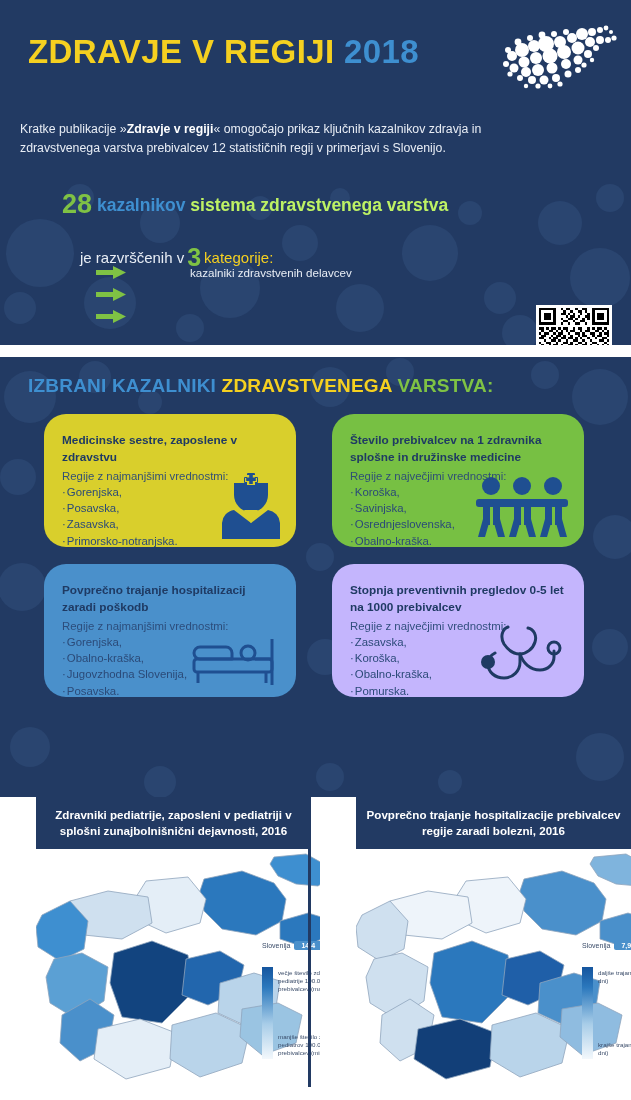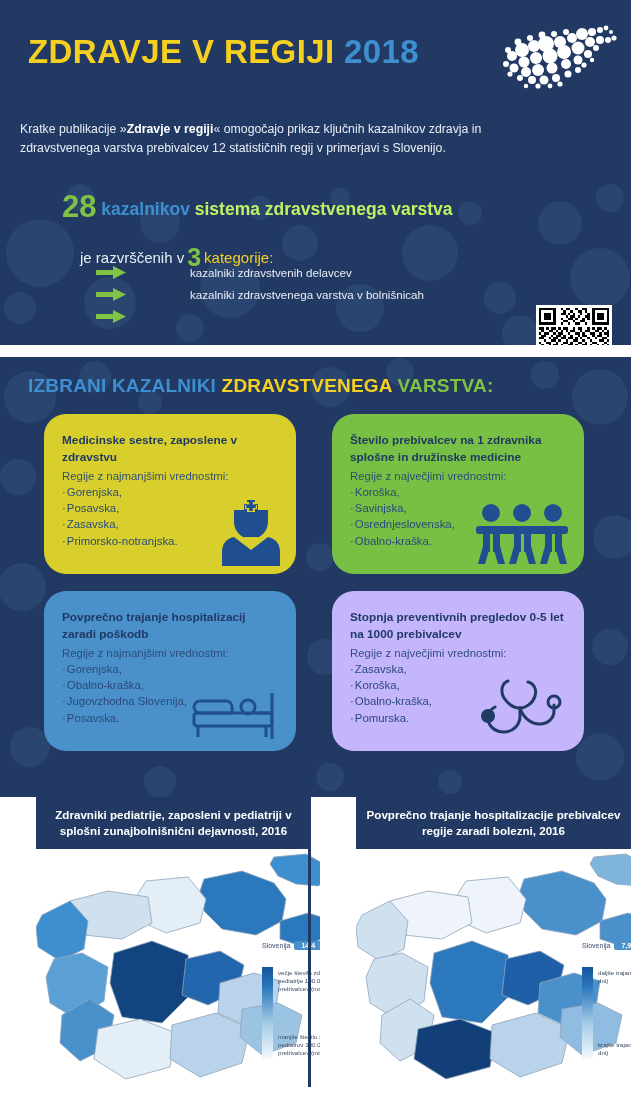--- a/index.html
+++ b/index.html
@@ -38,21 +38,21 @@
   .intro-inner { position: relative; z-index: 2; }
   .intro-para {
     position: absolute; left: 20px; top: 17px; width: 515px;
     color: #e8edf5; font-size: 12.3px; line-height: 1.55;
   }
   .intro-para b { color: #ffffff; }
   .line28 {
     position: absolute; left: 62px; top: 86px;
     font-size: 17.5px; font-weight: bold; white-space: nowrap;
   }
-  .big-num { font-size: 31px; font-weight: bold; color: #7fc244; vertical-align: -2px; }
+  .big-num { font-size: 27px; font-weight: bold; color: #7fc244; vertical-align: -2px; }
   .lblue { color: #3e8fd0; }
   .ylw { color: #bef264; text-align: right; }
   .line3 {
     position: absolute; left: 80px; top: 140px;
     font-size: 15px; color: #e8edf5; white-space: nowrap;
   }
   .num3 {
     font-size: 25px; font-weight: bold; color: #7fc244;
     vertical-align: -3px; padding: 0 3px;
   }
@@ -78,21 +78,21 @@
     position: absolute; left: 28px; top: 18px; z-index: 2;
     font-size: 19px; font-weight: bold; letter-spacing: 0.2px; white-space: nowrap;
   }
   .t-green { color: #7fc244; }
   .cards-grid {
     position: absolute; left: 44px; top: 57px; z-index: 2;
     display: grid; grid-template-columns: 252px 252px; gap: 17px 36px;
   }
   .card {
     position: relative; border-radius: 22px;
-    padding: 18px 16px 14px 18px; height: 160px; overflow: hidden;
+    padding: 18px 16px 14px 18px; height: 133px; overflow: hidden;
   }
   .card-yellow { background: #d9cf2c; }
   .card-green  { background: #77c043; }
   .card-blue   { background: #4a90cb; }
   .card-gray   { background: #c4b5fd; }
   .card-title {
     font-size: 11.8px; font-weight: bold; color: #1f3a63;
     line-height: 1.42; margin-bottom: 2px; position: relative; z-index: 2;
   }
   .card-sub {
@@ -247,21 +247,20 @@
         <div class="cat-row">
           <svg class="arrow" viewBox="0 0 30 13">
               <path d="M0 4h17V0l13 6.5L17 13V9H0z" fill="#7fc244"></path>
             </svg>
           <span class="cat-txt">kazalniki zdravstvenih delavcev</span>
         </div>
         <div class="cat-row">
           <svg class="arrow" viewBox="0 0 30 13">
               <path d="M0 4h17V0l13 6.5L17 13V9H0z" fill="#7fc244"></path>
             </svg>
-          <span class="cat-txt">kazalniki zdravstvenega varstva v bolnišnicah</span>
         </div>
         <div class="cat-row">
           <svg class="arrow" viewBox="0 0 30 13">
               <path d="M0 4h17V0l13 6.5L17 13V9H0z" fill="#7fc244"></path>
             </svg>
         </div>
       </div>
     </div>
 
     <div class="qrblock">

